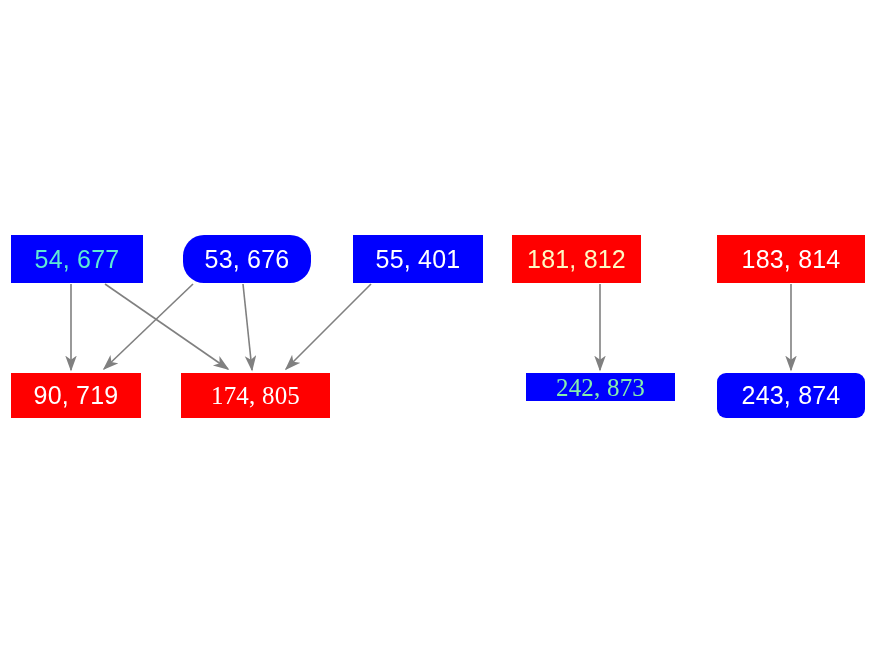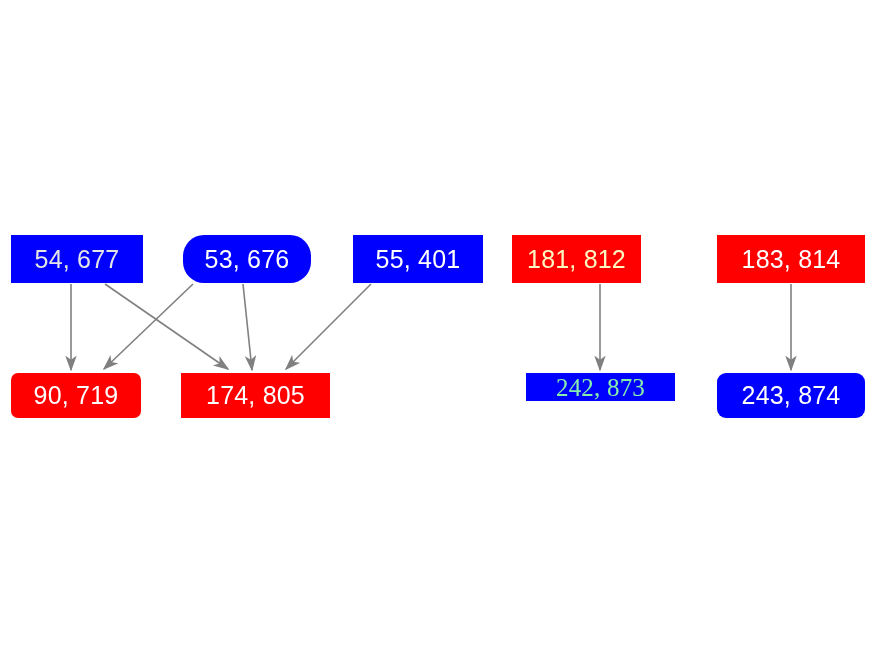--- a/index.html
+++ b/index.html
@@ -61,39 +61,39 @@
         <line x1="105" y1="284" x2="228" y2="369" stroke="#808080" stroke-width="1.6" marker-end="url(#arrowhead)"></line>
         <line x1="193" y1="284" x2="104" y2="369" stroke="#808080" stroke-width="1.6" marker-end="url(#arrowhead)"></line>
         <line x1="243" y1="284" x2="252" y2="370" stroke="#808080" stroke-width="1.6" marker-end="url(#arrowhead)"></line>
         <line x1="371" y1="284" x2="286" y2="369" stroke="#808080" stroke-width="1.6" marker-end="url(#arrowhead)"></line>
         <line x1="600" y1="284" x2="600" y2="370" stroke="#808080" stroke-width="1.6" marker-end="url(#arrowhead)"></line>
         <line x1="791" y1="284" x2="791" y2="370" stroke="#808080" stroke-width="1.6" marker-end="url(#arrowhead)"></line>
       </g>
   </svg>
 
   <div id="nodes-group">
-      <div class="graph-node node-blue" style="left: 11px; top: 235px; width: 132px; height: 48px; background: rgb(0, 0, 255); color: #e5e5e5;">
+      <div class="graph-node node-blue" style="left: 11px; top: 235px; width: 132px; height: 48px; background: rgb(0, 0, 255); color: #5eead4;">
         <span>54, 677</span>
       </div>
       <div class="graph-node node-blue" style="left: 183px; top: 235px; width: 128px; height: 48px; background: rgb(0, 0, 255); color: rgb(255, 255, 255); border-radius: 21px;">
         <span>53, 676</span>
       </div>
       <div class="graph-node node-blue" style="left: 353px; top: 235px; width: 130px; height: 48px; background: rgb(0, 0, 255); color: rgb(255, 255, 255);">
         <span>55, 401</span>
       </div>
       <div class="graph-node node-red" style="left: 512px; top: 235px; width: 129px; height: 48px; background: rgb(255, 0, 0); color: #fef9c3;">
         <span>181, 812</span>
       </div>
       <div class="graph-node node-red" style="left: 717px; top: 235px; width: 148px; height: 48px; background: rgb(255, 0, 0); color: rgb(255, 255, 255); align-items: center;">
         <span>183, 814</span>
       </div>
-      <div class="graph-node node-red" style="left: 11px; top: 373px; width: 130px; height: 45px; background: rgb(255, 0, 0); color: rgb(255, 255, 255); border-radius: 7px;">
+      <div class="graph-node node-red" style="left: 11px; top: 373px; width: 130px; height: 45px; background: rgb(255, 0, 0); color: rgb(255, 255, 255);">
         <span>90, 719</span>
       </div>
-      <div class="graph-node node-red" style="left: 181px; top: 373px; width: 149px; height: 45px; background: rgb(255, 0, 0); color: rgb(255, 255, 255);">
+      <div class="graph-node node-red" style="left: 181px; top: 373px; width: 149px; height: 45px; background: rgb(255, 0, 0); color: rgb(255, 255, 255); font-family: Liberation Serif, serif;">
         <span>174, 805</span>
       </div>
       <div class="graph-node node-blue" style="left: 526px; top: 373px; width: 149px; height: 28px; background: rgb(0, 0, 255); color: #86efac; font-family: Liberation Serif, serif;">
         <span>242, 873</span>
       </div>
       <div class="graph-node node-blue" style="left: 717px; top: 373px; width: 148px; height: 45px; background: rgb(0, 0, 255); color: rgb(255, 255, 255); border-radius: 9px;">
         <span>243, 874</span>
       </div>
     </div>
 

